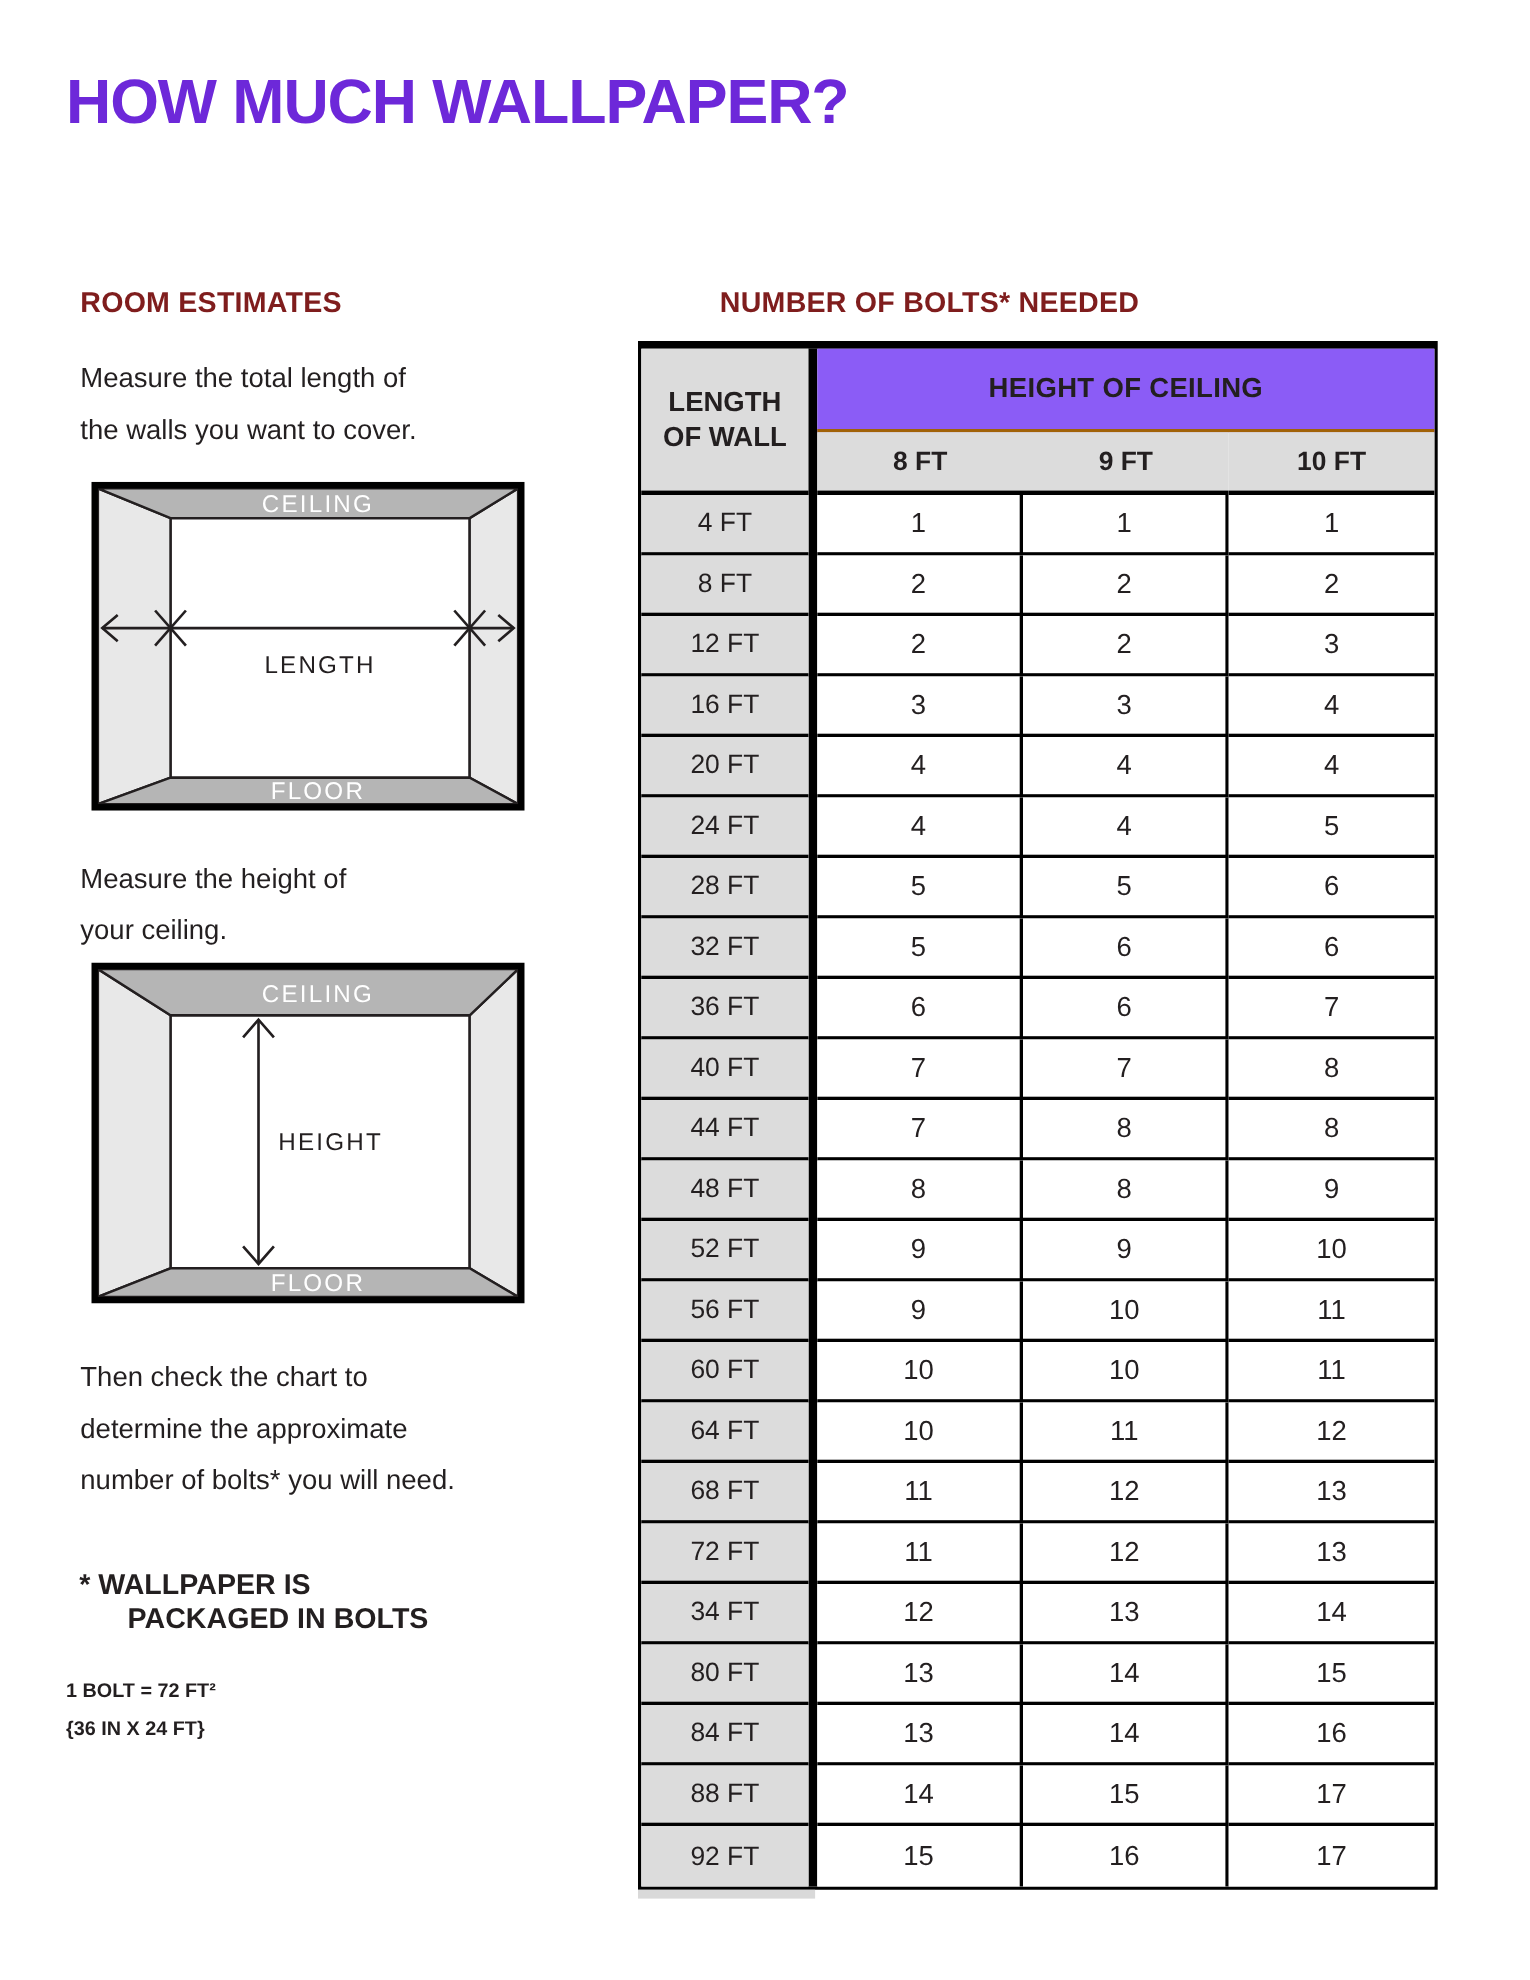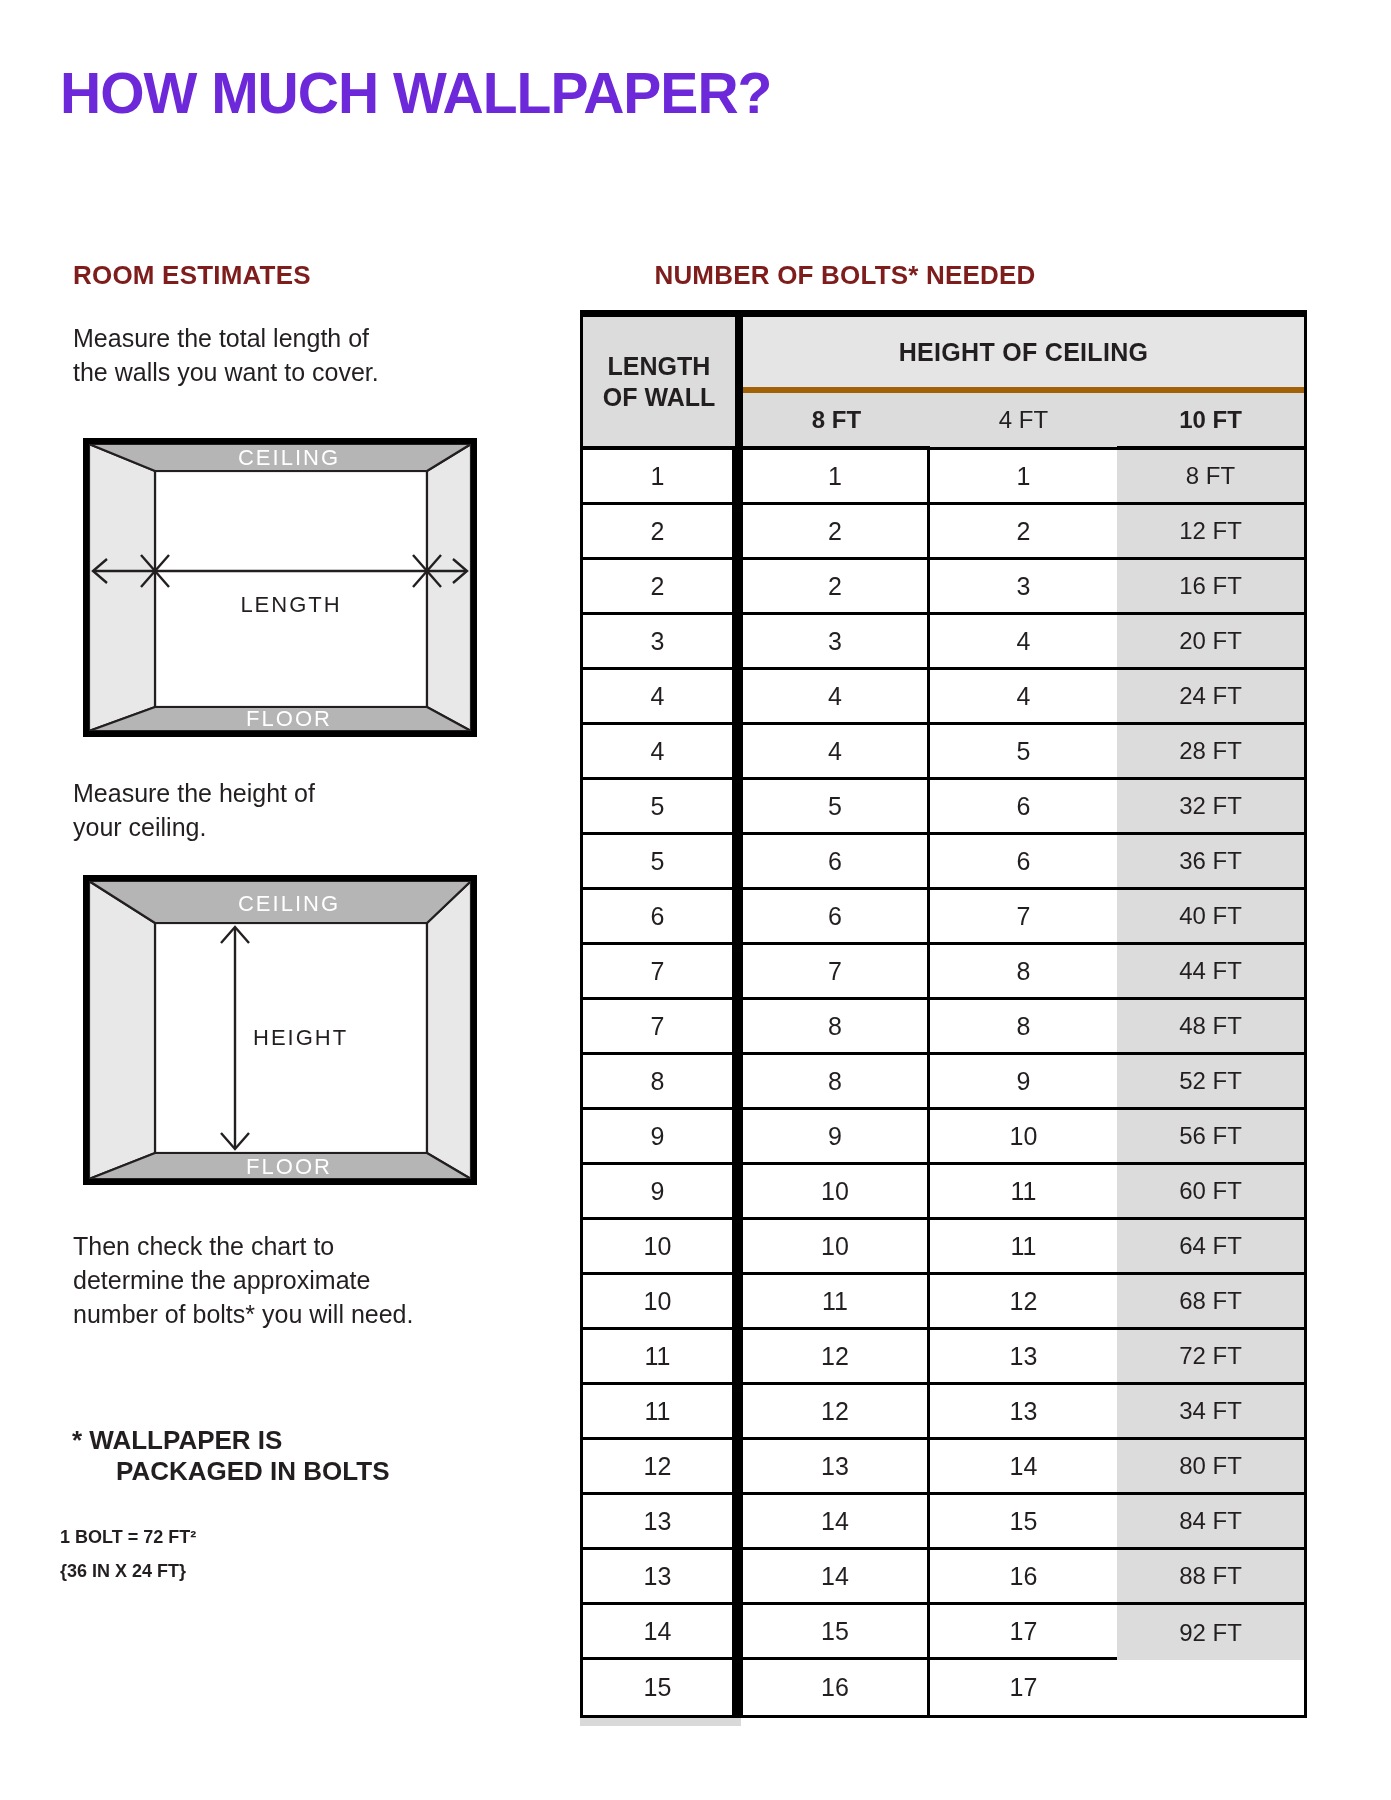--- a/index.html
+++ b/index.html
@@ -3,39 +3,39 @@
 <meta charset="utf-8">
 <style>
   *{margin:0;padding:0;box-sizing:border-box}
   html,body{background:#fff}
   body{width:1391px;height:1800px;position:relative;font-family:"Liberation Sans",sans-serif;color:#231f20;overflow:hidden}
   .abs{position:absolute}
   .page-title{left:60px;top:60px;font-size:57px;font-weight:bold;color:#6d28d9;letter-spacing:-1px}
   .section-heading{font-size:26px;font-weight:bold;color:#7f1d1d;letter-spacing:.2px}
   #room-heading{left:73px;top:260px}
   #table-heading{left:580px;top:260px;width:530px;text-align:center}
-  .body-text{font-size:25px;line-height:34px;white-space:pre-line;color:#231f20}
+  .body-text{font-size:25px;line-height:47px;white-space:pre-line;color:#231f20}
   #instr-length{left:73px;top:321px}
   #instr-height{left:73px;top:776px}
   #instr-chart{left:73px;top:1229px}
   .diagram{left:83px;width:394px}
   #diagram-length{top:438px;height:299px}
   #diagram-height{top:875px;height:310px}
   .footnote{left:72px;top:1425px;font-size:26px;font-weight:bold;line-height:31px}
   .footnote .line2{margin-left:44px}
   .bolt-info{left:60px;top:1520px;font-size:18px;font-weight:bold;line-height:34px;white-space:pre-line}
   .bolt-table{left:580px;top:310px;width:727px;display:grid;
     grid-template-columns:152px 8px 1fr 1fr 1fr;
     grid-template-rows:76px 57px;grid-auto-rows:55px;
     border:3px solid #000;border-top:7px solid #000;background:#fff}
   .bt-cell{display:flex;align-items:center;justify-content:center}
   .bt-corner{grid-column:1;grid-row:1/3;background:#dcdcdc;border-bottom:4px solid #000;
     font-weight:bold;font-size:25px;white-space:pre-line;text-align:center;line-height:31px}
   .bt-divider{grid-column:2;grid-row:1/span 25;background:#000}
-  .bt-hoc{grid-column:3/6;grid-row:1;background:#e5e5e5;border-bottom:6px solid #a16207;font-weight:bold;font-size:25px;letter-spacing:.3px}
+  .bt-hoc{grid-column:3/6;grid-row:1;background:#8b5cf6;border-bottom:3px solid #a16207;font-weight:bold;font-size:25px;letter-spacing:.3px}
   .bt-sub{background:#dcdcdc;border-bottom:4px solid #000;font-weight:bold;font-size:24px}
   .bt-sub.c3{grid-column:3;grid-row:2}.bt-sub.c4{grid-column:4;grid-row:2}.bt-sub.c5{grid-column:5;grid-row:2}
   .bt-label{background:#dcdcdc;border-bottom:3px solid #000;font-weight:normal;font-size:24px}
   .bt-value{background:#fff;border-bottom:3px solid #000;border-right:3px solid #000;font-size:25px}
   .bt-value.last{border-right:none}
   .bolt-table > .bt-cell:nth-last-child(-n+4){border-bottom:none}
   .table-shadow{left:580px;top:1718px;width:161px;height:8px;background:#d9d9d9}
   svg text{font-family:"Liberation Sans",sans-serif}
   .plane-label{fill:#fff;font-size:22px;letter-spacing:2px}
   .measure-label{fill:#231f20;font-size:22px;letter-spacing:2px}
@@ -106,20 +106,21 @@
 {36 IN X 24 FT}</p>
 
 <h2 class="abs section-heading" id="table-heading">NUMBER OF BOLTS* NEEDED</h2>
 
 <div class="abs bolt-table" id="bolt-table">
   <div class="bt-cell bt-corner">LENGTH
 OF WALL</div>
   <div class="bt-divider"></div>
   <div class="bt-cell bt-hoc">HEIGHT OF CEILING</div>
   <div class="bt-cell bt-sub c3">8 FT</div>
+  <div class="bt-cell bt-sub c4">9 FT</div>
   <div class="bt-cell bt-sub c5">10 FT</div>
 
 <div class="bt-cell bt-label">4 FT</div>
     <div class="bt-cell bt-value">1</div>
     <div class="bt-cell bt-value">1</div>
     <div class="bt-cell bt-value last">1</div>
     <div class="bt-cell bt-label">8 FT</div>
     <div class="bt-cell bt-value">2</div>
     <div class="bt-cell bt-value">2</div>
     <div class="bt-cell bt-value last">2</div>

